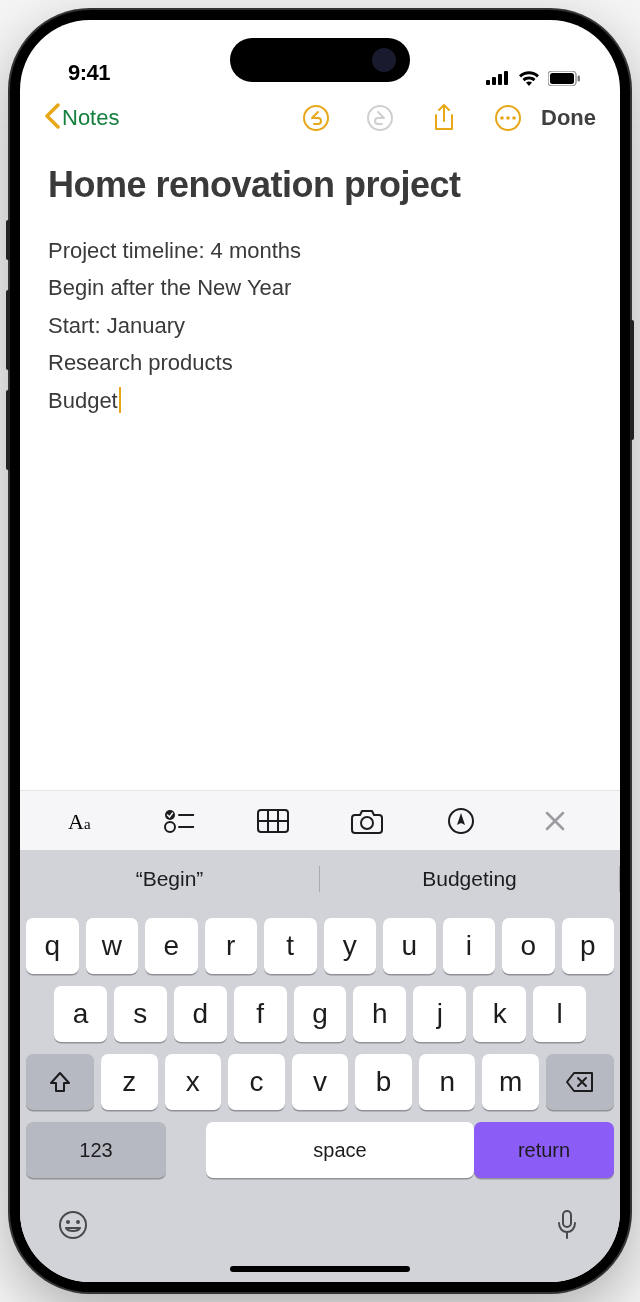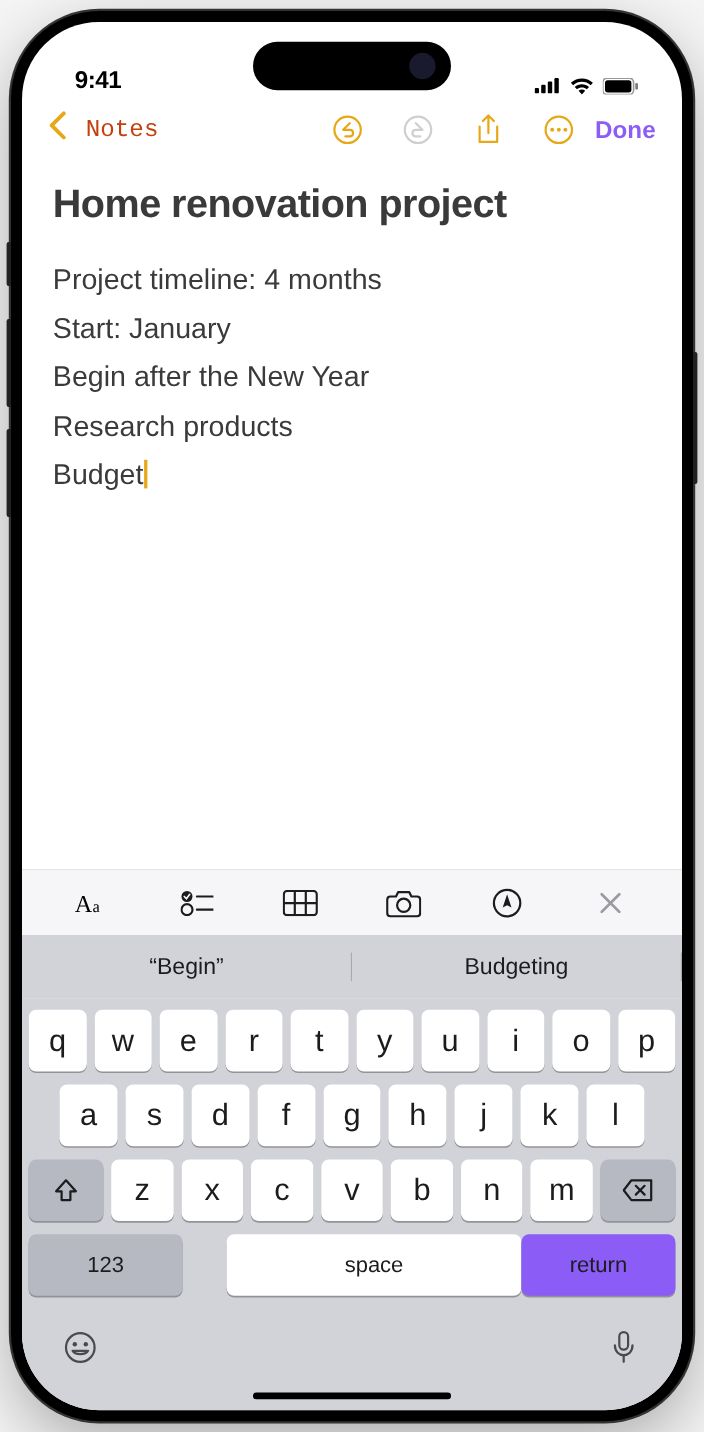--- a/index.html
+++ b/index.html
@@ -67,41 +67,41 @@
     .status-time { font-weight: 700; letter-spacing: -0.5px; }
     .status-icons { display: flex; gap: 8px; align-items: center; }
     .signal-icon svg, .wifi-icon svg, .battery-icon svg { display: block; }
     .nav-bar {
       height: 56px;
       display: flex;
       align-items: center;
       padding: 0 24px;
       gap: 8px;
     }
-    .back-btn { display: flex; align-items: center; color: #c2410c; font-size: 22px; gap: 18px; cursor: pointer; font-family: Liberation Mono, monospace; }
+    .back-btn { display: flex; align-items: center; color: #15803d; font-size: 22px; gap: 2px; cursor: pointer; }
     .back-chevron { font-size: 28px; font-weight: 300; line-height: 1; }
     .nav-spacer { flex: 1; }
     .nav-icons { display: flex; align-items: center; gap: 34px; }
     .nav-icon { width: 30px; height: 30px; display: flex; align-items: center; justify-content: center; cursor: pointer; }
     .nav-icon svg { display: block; }
-    .done-btn { color: #8b5cf6; font-size: 22px; font-weight: 600; cursor: pointer; margin-left: 10px; }
+    .done-btn { color: #404040; font-size: 22px; font-weight: 600; cursor: pointer; margin-left: 10px; }
     .note-content {
       padding: 18px 28px;
       flex: 1;
       background: #fff;
     }
     .note-title {
       font-size: 36px;
       font-weight: 700;
       color: #3a3a3a;
       margin-bottom: 26px;
       letter-spacing: -0.5px;
     }
     .note-line {
-      font-size: 26px;
+      font-size: 22px;
       color: #3a3a3a;
       line-height: 1.7;
     }
     .cursor-line { display: flex; align-items: center; }
     .text-cursor {
       display: inline-block;
       width: 2.5px;
       height: 26px;
       background: #e6a817;
       margin-left: 1px;
@@ -250,22 +250,22 @@
               <circle cx="20" cy="14" r="1.8" fill="#e6a817"></circle>
             </svg>
         </div>
       </div>
       <div class="done-btn">Done</div>
     </div>
 
     <div class="note-content">
       <div class="note-title">Home renovation project</div>
       <div class="note-line">Project timeline: 4 months</div>
+      <div class="note-line">Begin after the New Year</div>
       <div class="note-line">Start: January</div>
-      <div class="note-line">Begin after the New Year</div>
       <div class="note-line">Research products</div>
       <div class="note-line cursor-line">
         <span>Budget</span>
         <span class="text-cursor"></span>
       </div>
     </div>
 
     <div class="toolbar">
       <div class="tool-icon">
         <svg width="34" height="24" viewBox="0 0 34 24">

